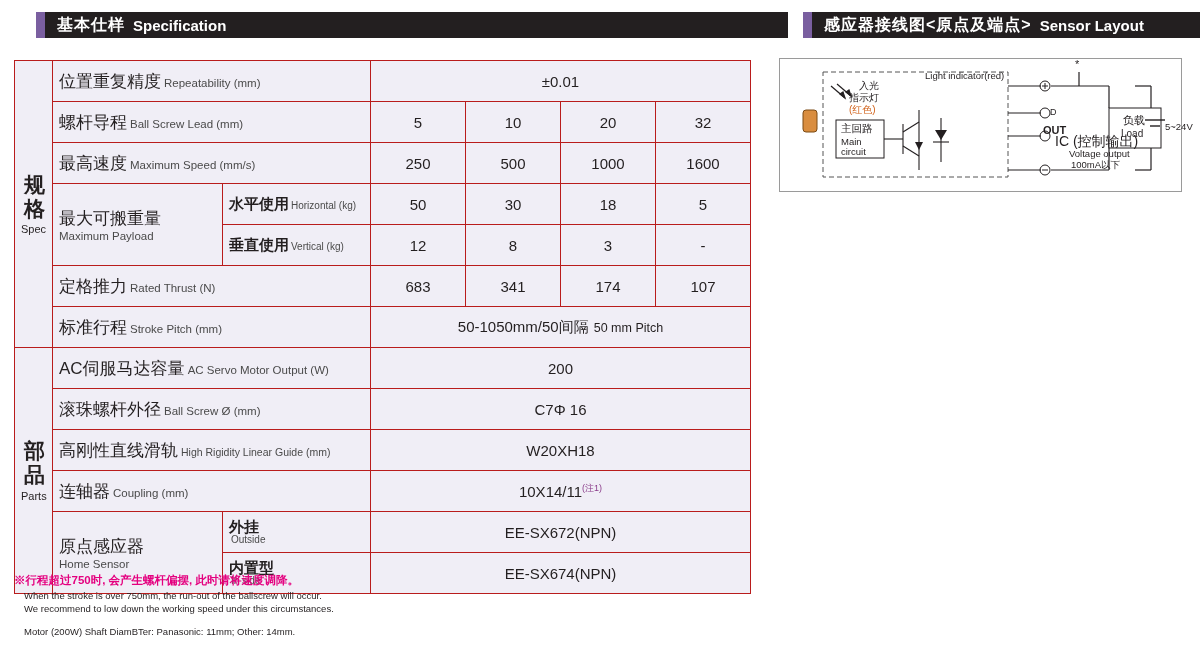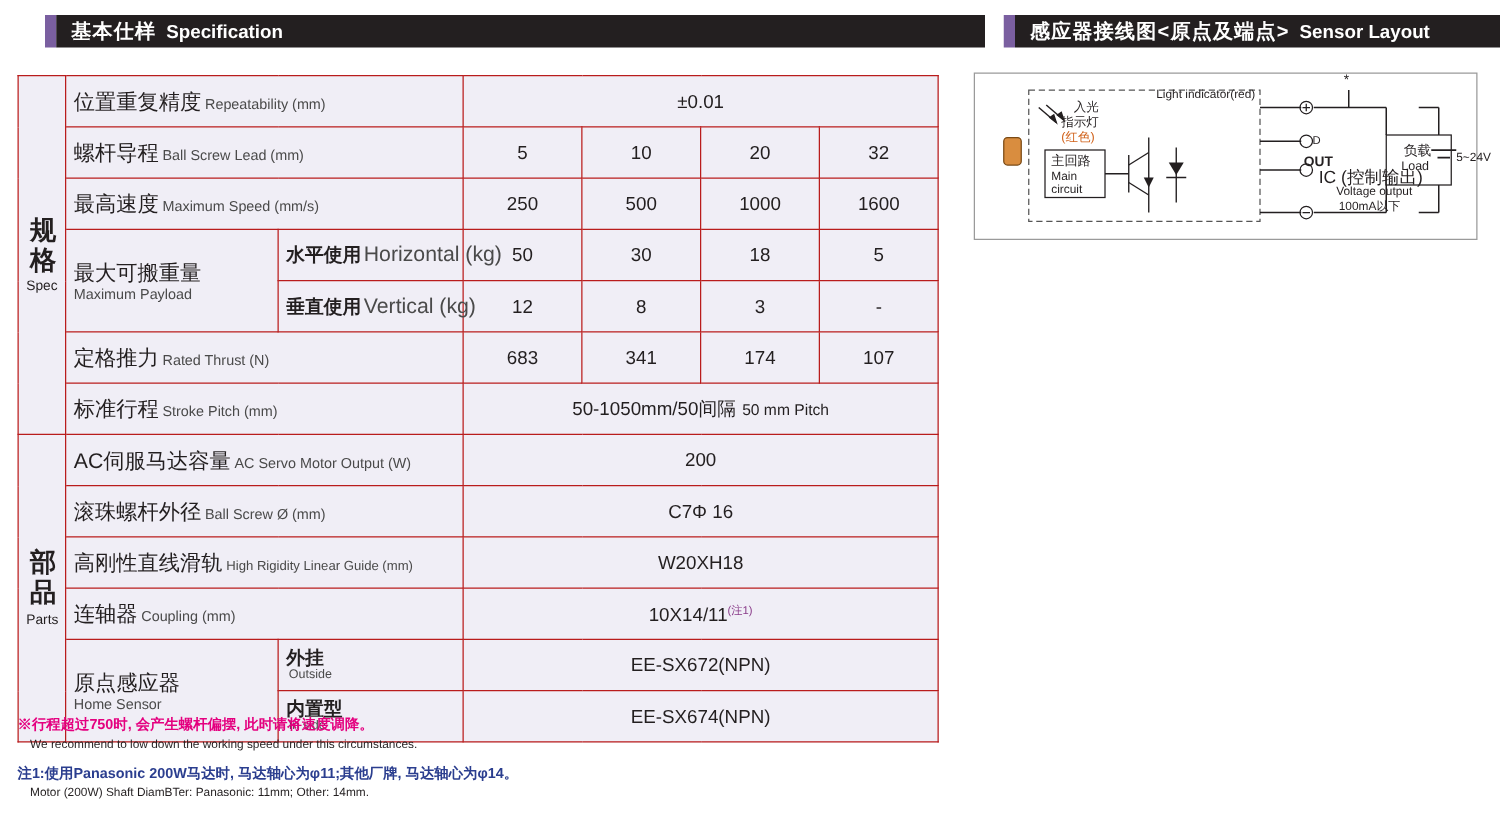--- a/index.html
+++ b/index.html
@@ -67,21 +67,21 @@
   td.lbl{
     text-align:left;
     white-space:nowrap;
   }
   td.lbl .cn{font-size:17px;}
   td.lbl .en{font-size:11.5px;color:#4a4a4a;margin-left:3px;}
   td.sub{
     text-align:left;white-space:nowrap;
   }
   td.sub .cn{font-size:15px;font-weight:bold;}
-  td.sub .en{font-size:17px;color:#4a4a4a;margin-left:2px;}
+  td.sub .en{font-size:10px;color:#4a4a4a;margin-left:2px;}
   td.sub2 .cn{font-size:15px;font-weight:bold;display:block;line-height:1.05;}
   td.sub2 .en{font-size:10px;color:#4a4a4a;display:block;line-height:1.1;}
   td.val{
     text-align:center;
     font-size:19px;
   }
   td.val.big{font-size:20px;}
   td.val .sup{font-size:9px;vertical-align:super;color:#8a3c8a;}
   td.val .mix-en{font-size:12.5px;}
   
@@ -264,25 +264,25 @@
       </td>
       <td class="val" colspan="4">EE-SX674(NPN)</td>
     </tr>
   </tbody>
 </table>
 
 <div class="notes">
   <div class="note-row">
     <div class="note-col">
       <div class="note-cn">※行程超过750时, 会产生螺杆偏摆, 此时请将速度调降。</div>
+      <div class="note-en">When the stroke is over 750mm, the run-out of the ballscrew will occur.</div>
       <div class="note-en">We recommend to low down the working speed under this circumstances.</div>
     </div>
   </div>
   <div class="note2">
-    <div class="note-cn">注1:使用Panasonic 200W马达时, 马达轴心为φ11;其他厂牌, 马达轴心为φ14。</div>
     <div class="note-en">Motor (200W) Shaft DiamBTer: Panasonic: 11mm; Other: 14mm.</div>
   </div>
 </div>
 
 <div id="sensor-wrap">
   <div id="sensor-box"></div>
   <svg width="421" height="160" viewBox="0 0 421 160">
 
     <rect x="44" y="14" width="185" height="105" fill="none" stroke="#555" stroke-width="1" stroke-dasharray="5,3"></rect>
 

